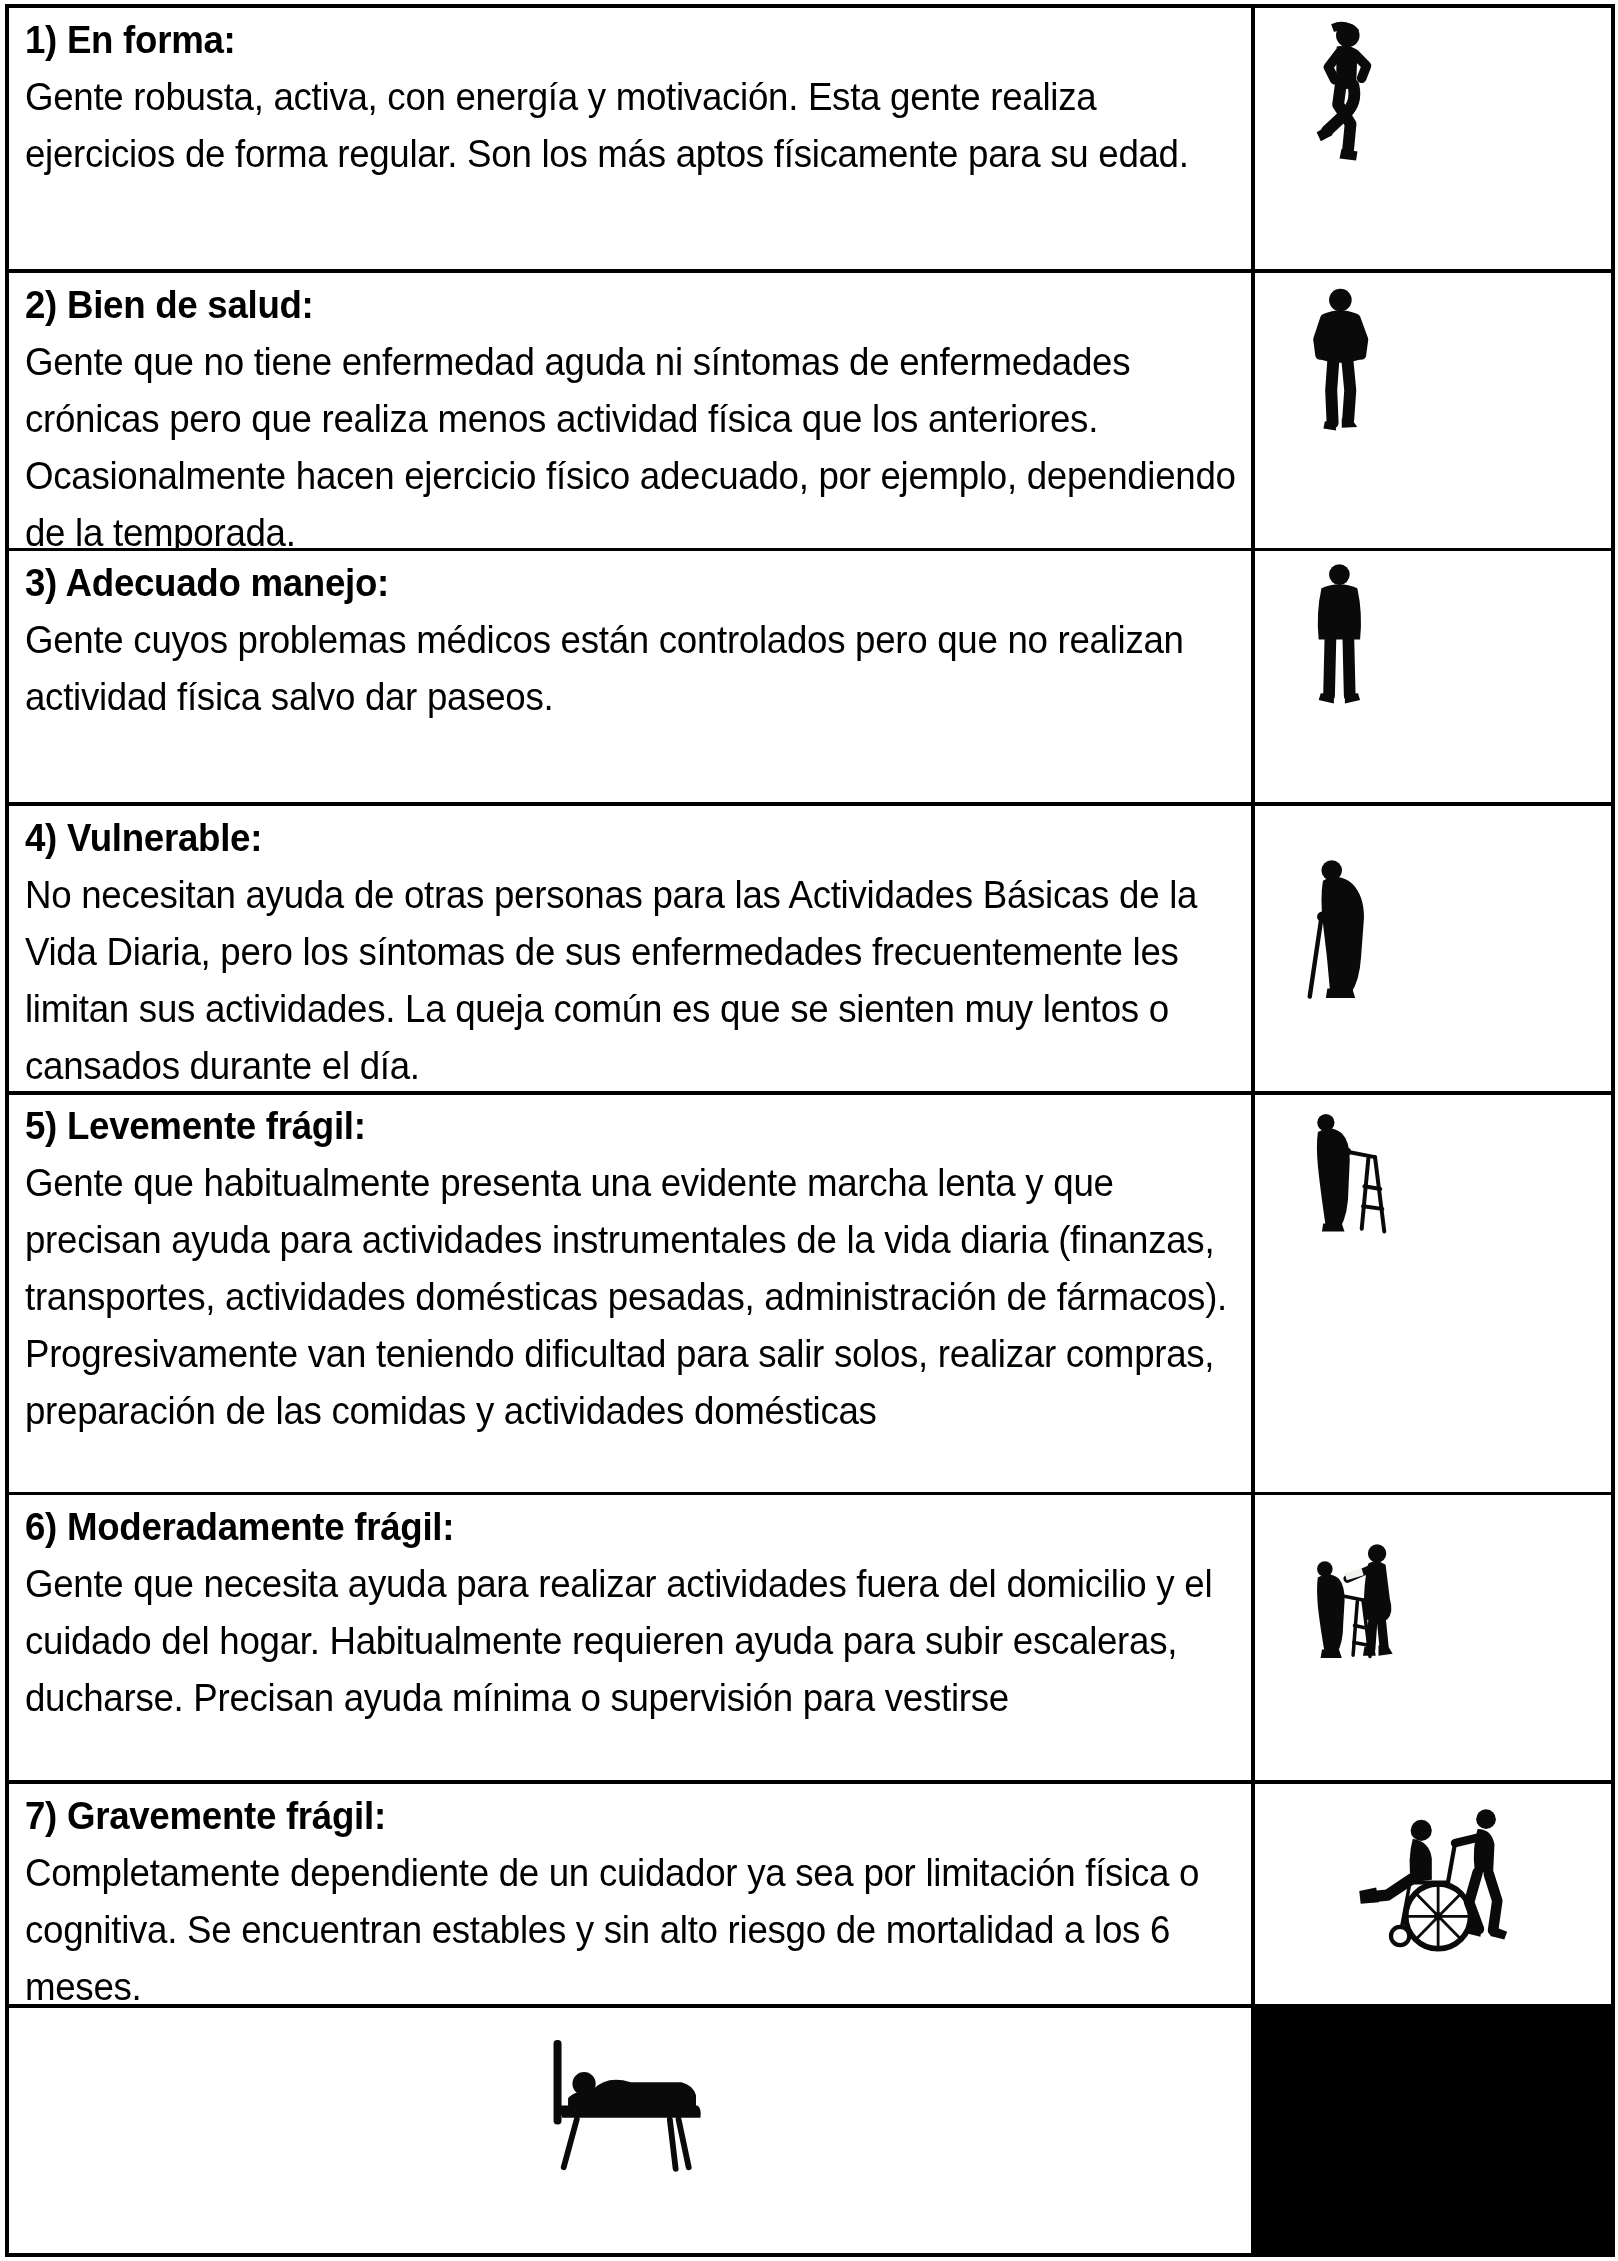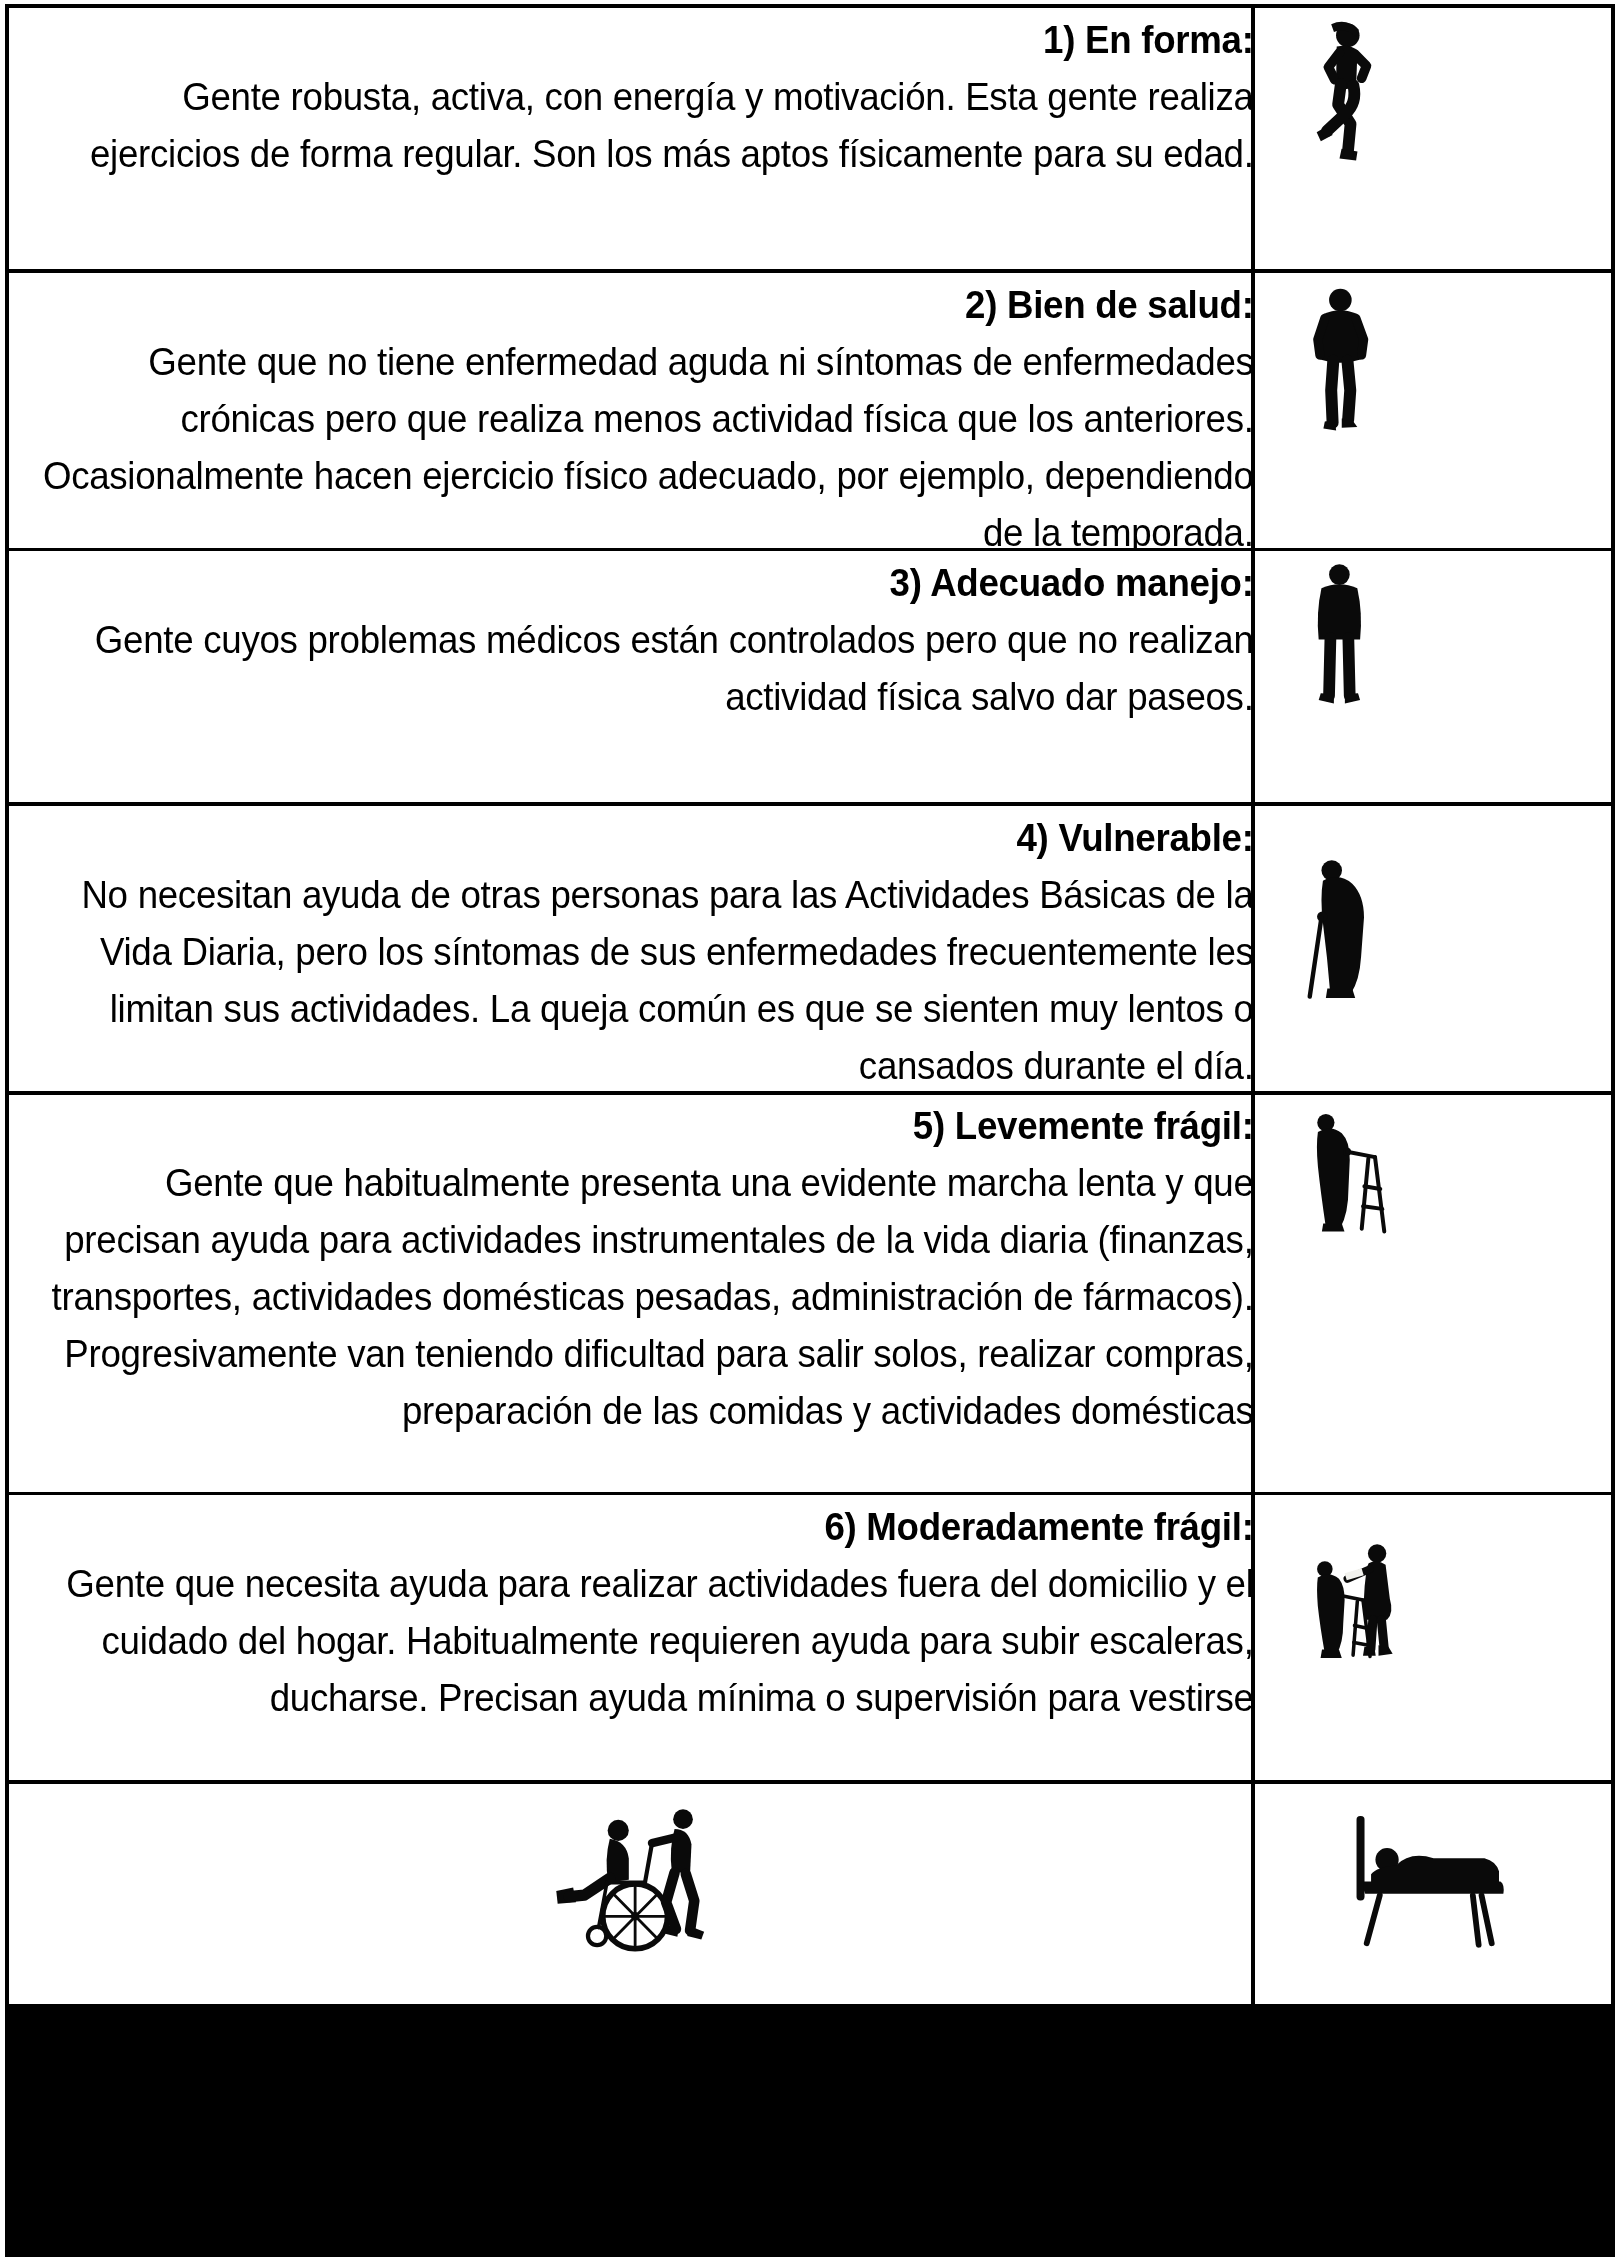--- a/index.html
+++ b/index.html
@@ -3,21 +3,20 @@
 <meta charset="utf-8">
 <style>
   html,body{margin:0;padding:0;background:#ffffff;}
   .page{
     position:relative;
     width:1618px;height:2261px;
     background:#ffffff;
     font-family:"Liberation Sans", sans-serif;
     color:#000;
     overflow:hidden;
-    text-align:right;
   }
   .table{
     position:absolute;
     left:4.8px;top:4.1px;right:3.5px;bottom:4.1px;
     background:#000;
     border:4.8px solid #000;
     display:grid;
     grid-template-columns:1812fr 519fr;
     grid-template-rows:385fr 405fr 370fr 420fr 585fr 420fr 325fr 361fr;
     gap:3.5px;
@@ -206,20 +205,26 @@
               <path stroke-width="5" d="M79 162 L100 166"></path>
               <path stroke-width="11" d="M102 58 L70 72"></path>
               <path stroke-width="13" d="M106 130 L103 172"></path>
               <path stroke-width="13" d="M118 130 L122 170"></path>
             </g>
             <path fill="#f2f2ee" d="M66 64 L90 57 L93 67 L69 74 Z"></path>
           </svg>
         </div>
     </div>
 
+    <div class="cell text-cell">
+      <div class="text-inner">
+        <span class="row-title">7) Gravemente frágil:</span>
+        <span class="row-desc">Completamente dependiente de un cuidador ya sea por limitación física o cognitiva. Se encuentran estables  y sin alto riesgo de mortalidad a los 6 meses.</span>
+      </div>
+    </div>
     <div class="cell icon-cell r7 centered">
       <div class="icon">
           <svg viewBox="0 0 240 240" xmlns="http://www.w3.org/2000/svg">
             <g fill="#0a0a0a">
               <circle cx="104" cy="46" r="15"></circle>
               <path d="M92 58 Q116 62 119 86 L119 116 L90 120 Q84 88 92 58 Z"></path>
               <path d="M16 132 L40 127 L44 148 L18 150 Z"></path>
               <circle cx="128" cy="168" r="6"></circle>
               <circle cx="196" cy="30" r="14"></circle>
               <path d="M184 44 Q204 44 208 66 L206 108 L180 104 Q176 72 184 44 Z"></path>

